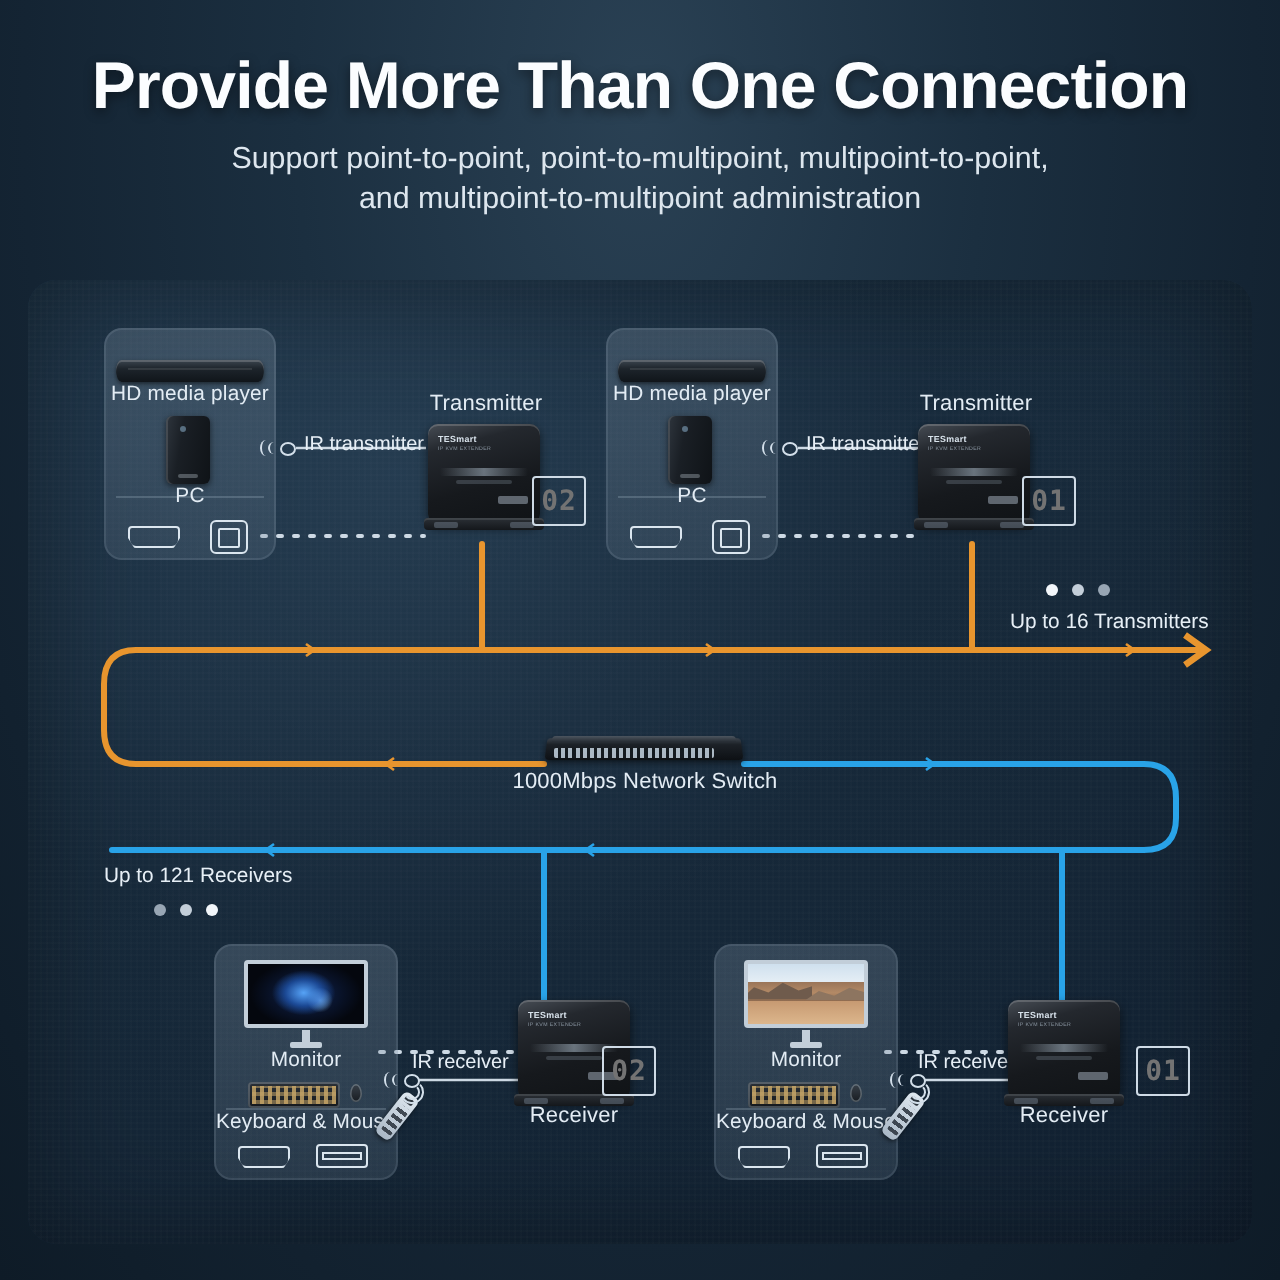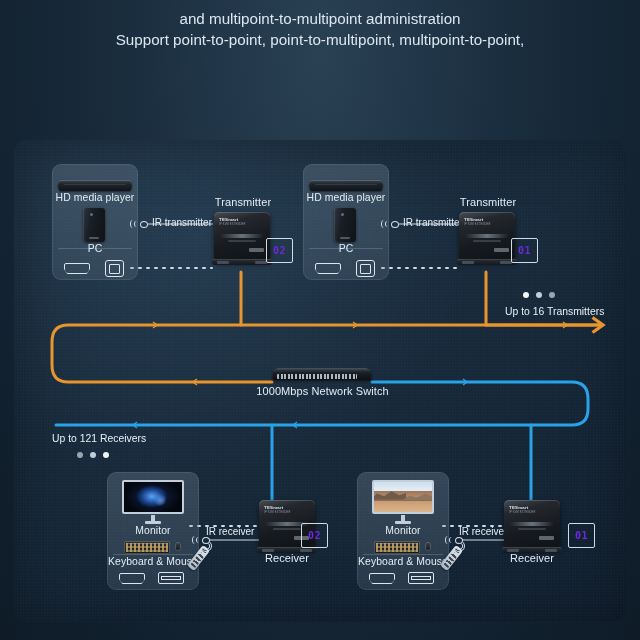--- a/index.html
+++ b/index.html
@@ -138,21 +138,21 @@
     content:"";position:absolute;bottom:1px;width:12px;height:3px;border-radius:1px;
     background:rgba(120,134,148,.45);
   }
   .box .foot::before{left:5px;} .box .foot::after{right:5px;}
 
   
   .badge{
     position:absolute;width:27px;height:25px;box-sizing:border-box;
     border:1.8px solid #cfdbe6;border-radius:2px;
     display:flex;align-items:center;justify-content:center;
-    font-size:10px;font-weight:700;color:#6d28d9;letter-spacing:.5px;
+    font-size:14px;font-weight:700;color:#737373;letter-spacing:.5px;
     font-family:"DejaVu Sans Mono",monospace;
   }
 
   
   .monitor{position:absolute;}
   .monitor .screen{
     position:absolute;left:0;top:0;width:100%;height:78%;
     border:2px solid #c2ced9;border-radius:2px;box-sizing:border-box;overflow:hidden;
     background:#05080c;
   }
@@ -278,23 +278,24 @@
   .dots.rev span:nth-child(3){background:#f2f6fa;}
 
   .scale-label{
     position:absolute;font-size:10.4px;color:#e7eff6;white-space:nowrap;text-align:center;
   }
 </style>
 </head>
 <body>
 
 <div class="header">
+  <h1 class="title">Provide More Than One Connection</h1>
   <div class="subtitle">
+    <div>Support point-to-point, point-to-multipoint, multipoint-to-point,</div>
     <div>and multipoint-to-multipoint administration</div>
-    <div>Support point-to-point, point-to-multipoint, multipoint-to-point,</div>
   </div>
 </div>
 
 <div class="canvas"></div>
 
 <svg class="layer" viewBox="0 0 640 640">
   <defs>
     <marker id="ar-o" markerWidth="7" markerHeight="7" refX="3" refY="3.5" orient="auto">
       <path d="M0.5 1 L4 3.5 L0.5 6" fill="none" stroke="#E8952E" stroke-width="1.1"></path>
     </marker>

